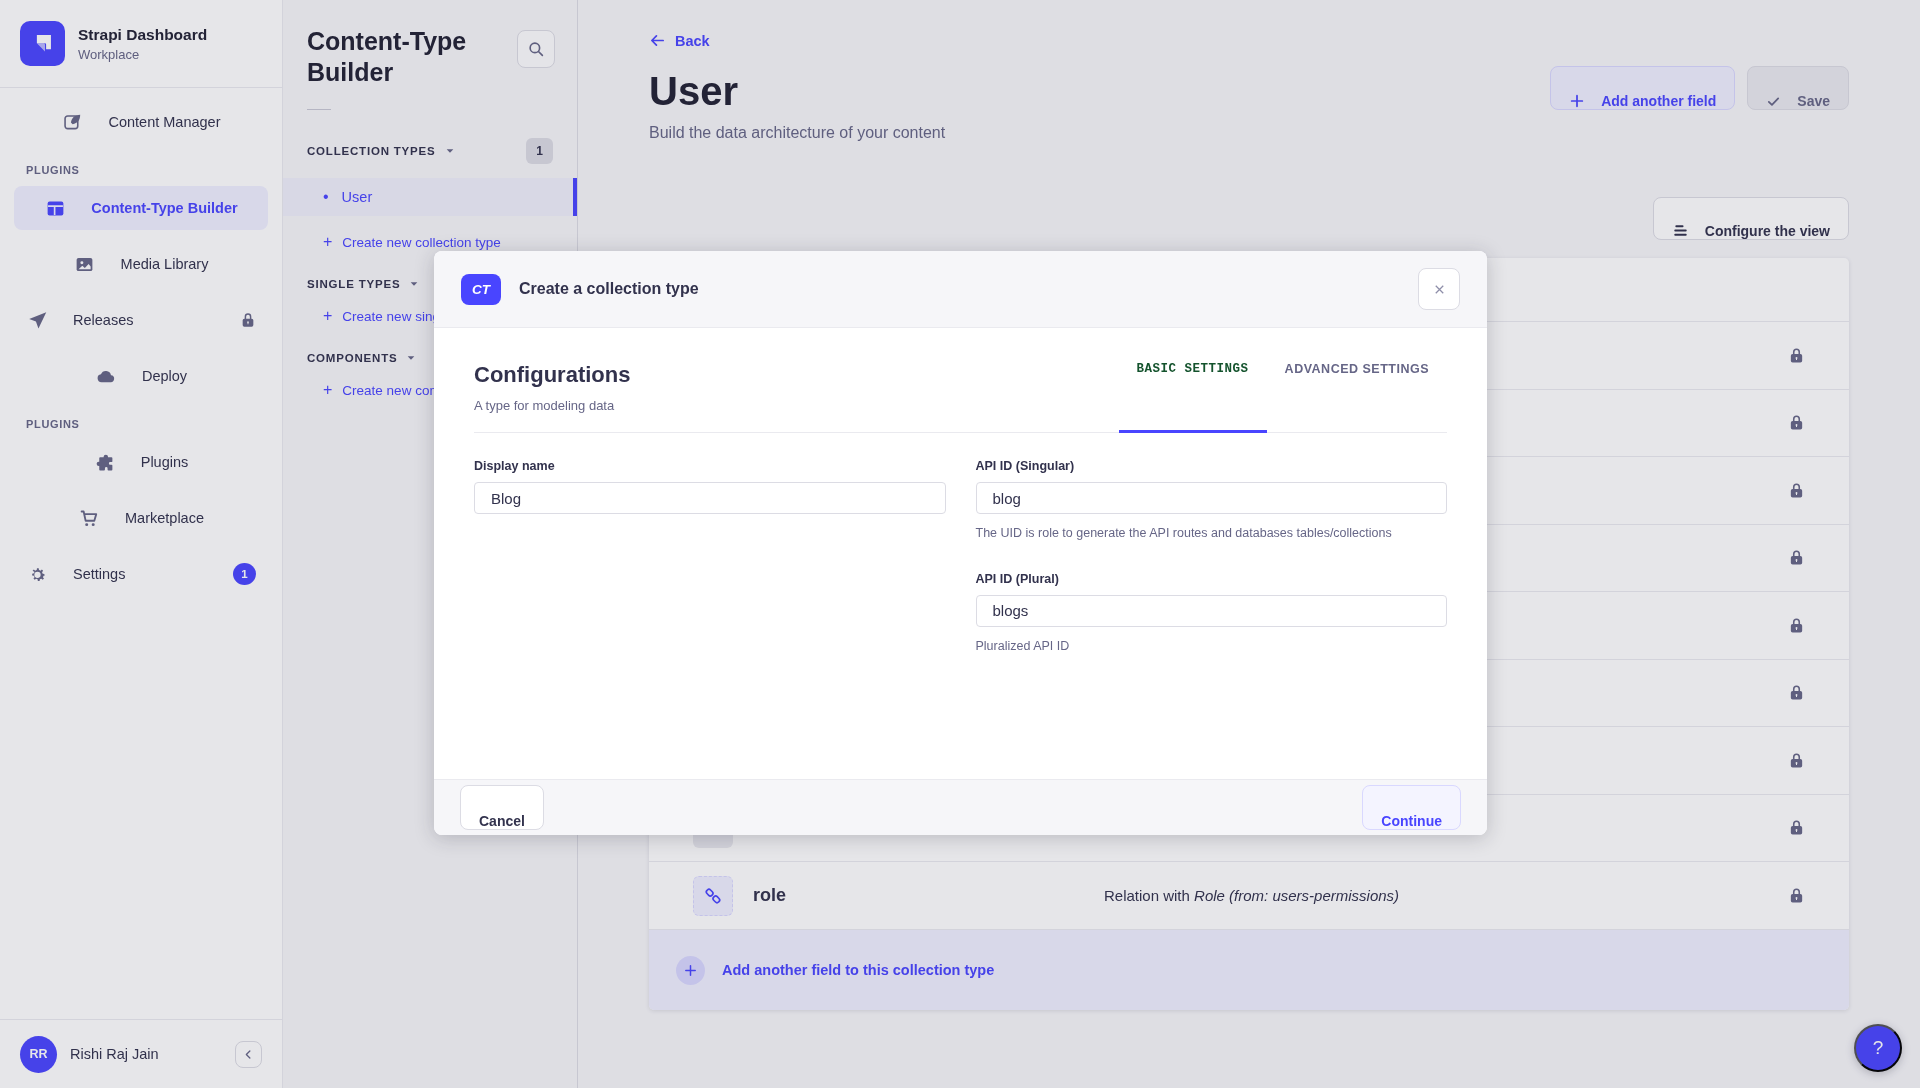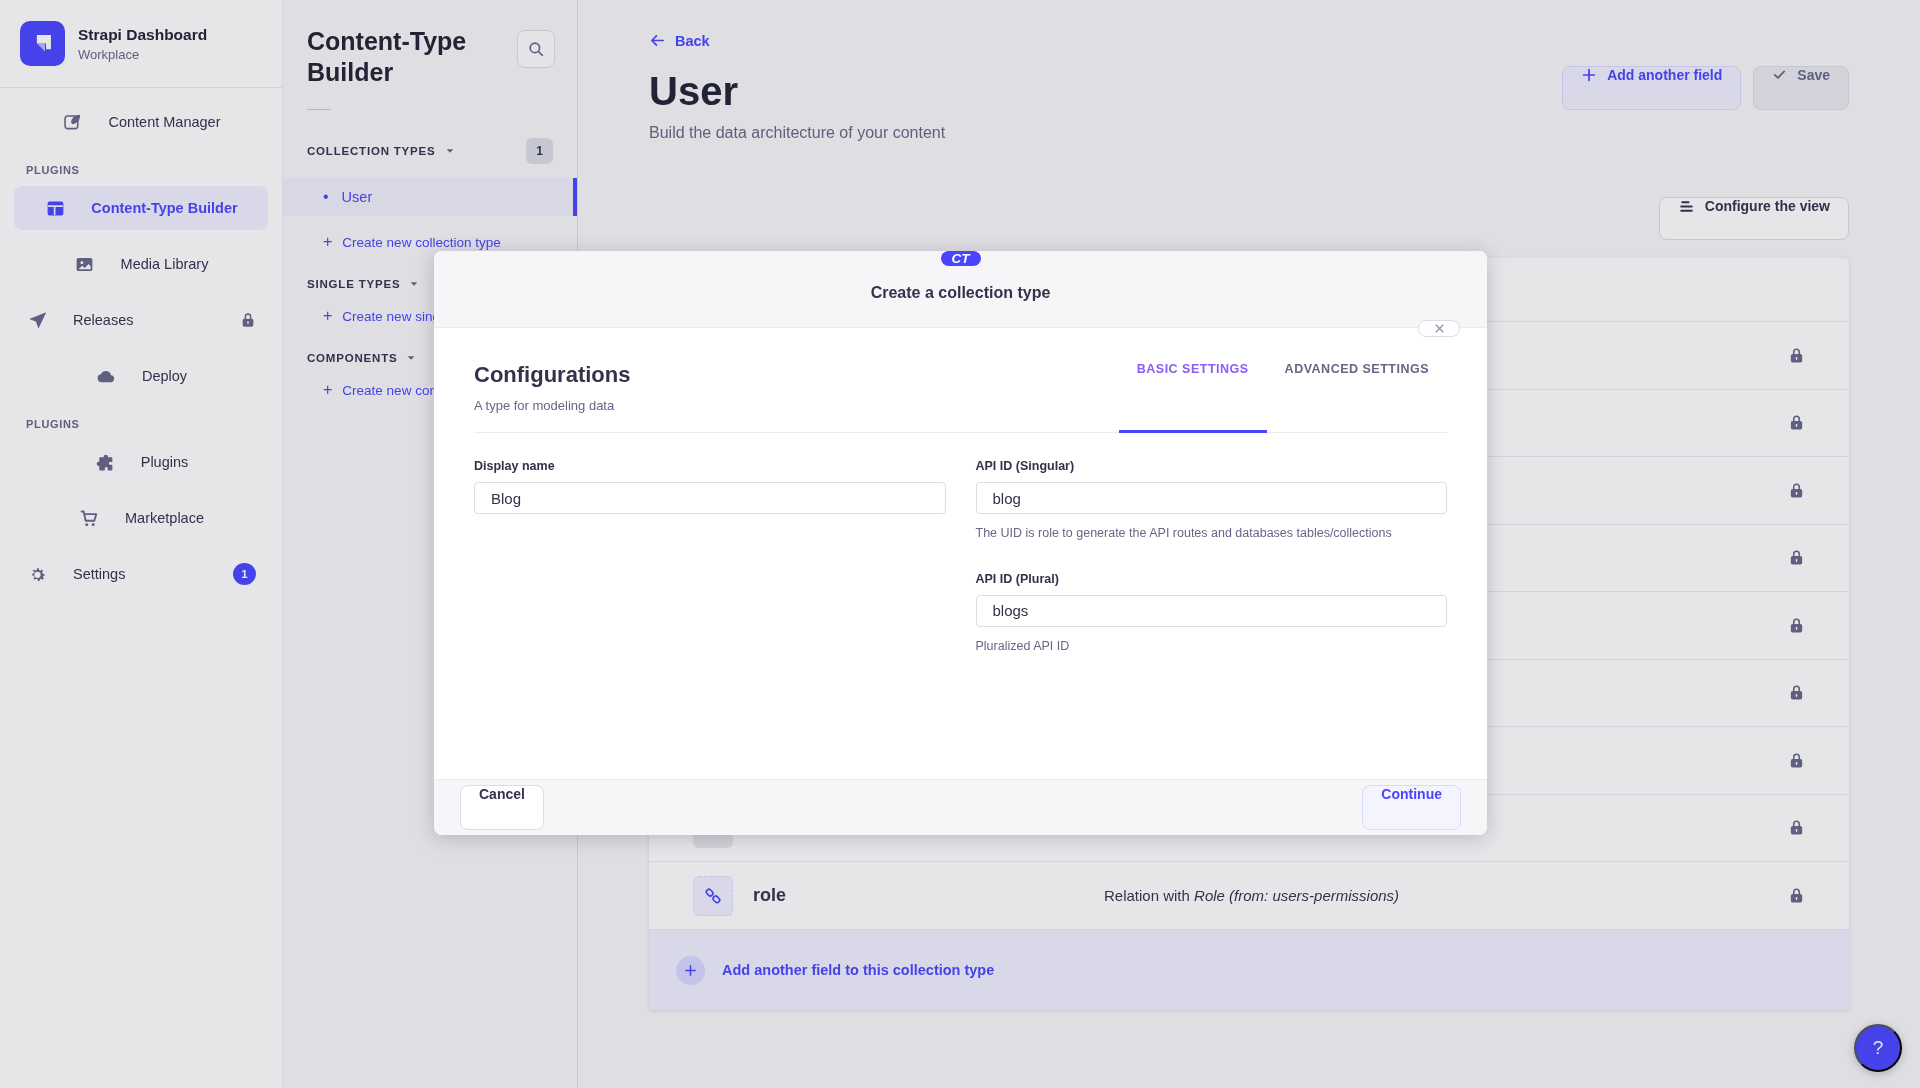--- a/index.html
+++ b/index.html
@@ -56,21 +56,21 @@
     color:#4945ff; font-size:13.5px; cursor:pointer; white-space:nowrap; }
   .sn-create .plus { font-size:16px; line-height:1; }
 
   
   .main { position:absolute; left:578px; right:0; top:0; bottom:0; background:#f6f6f9; }
   .page-head { padding:32px 71px 0; }
   .back { display:inline-flex; align-items:center; gap:9px; color:#4945ff; font-size:14.5px; font-weight:600; cursor:pointer; }
   .page-title { font-size:40px; font-weight:bold; color:#212134; margin-top:16px; }
   .page-sub { font-size:16px; color:#666687; margin-top:10px; }
   .toolbar { position:absolute; top:66px; right:71px; display:flex; gap:12px; }
-  .btn { display:inline-flex; align-items:flex-start; gap:10px; border-radius:8px; font-size:14px; font-weight:bold;
+  .btn { display:inline-flex; align-items:flex-end; gap:16px; border-radius:8px; font-size:14px; font-weight:bold;
     padding:0 18px; height:44px; cursor:pointer; border:1px solid transparent; }
   .btn-addfield { background:#f0f0ff; border-color:#d9d8ff; color:#4945ff; }
   .btn-save { background:#eaeaef; border-color:#dcdce4; color:#666687; }
   .btn-configure { position:absolute; top:197px; right:71px; height:43px;
     background:#ffffff; border-color:#dcdce4; color:#32324d; }
 
   
   .card { position:absolute; left:71px; right:71px; top:258px; height:752px;
     background:#ffffff; border-radius:5px; box-shadow:0 1px 4px rgba(33,33,52,.12); }
   .thead { height:64px; border-bottom:1px solid #eaeaef; }
@@ -93,34 +93,34 @@
   .help-fab { position:absolute; right:18px; bottom:16px; width:48px; height:48px; border-radius:50%;
     background:#4945ff; color:#fff; font-size:19px; display:grid; place-items:center; z-index:5; cursor:pointer;
     box-shadow:0 2px 8px rgba(33,33,52,.25); }
 
   
   .overlay { position:absolute; inset:0; background:rgba(50,50,77,.12); z-index:10; }
   .modal { position:absolute; left:434px; top:251px; width:1053px; height:584px; z-index:20;
     background:#ffffff; border-radius:8px; box-shadow:0 3px 20px rgba(33,33,52,.22);
     display:flex; flex-direction:column; }
   .m-head { height:77px; background:#f6f6f9; border-bottom:1px solid #eaeaef; border-radius:8px 8px 0 0;
-    display:flex; align-items:center; gap:18px; padding:0 27px;flex-direction:column; }
+    display:flex; align-items:center; gap:18px; padding:0 27px; }
   .ct-badge { width:40px; height:31px; border-radius:8px; background:#4945ff; color:#fff;
     font-size:13.5px; font-weight:bold; font-style:italic; display:grid; place-items:center; }
   .m-title { font-size:16px; font-weight:bold; color:#32324d; }
   .m-close { margin-left:auto; width:42px; height:42px; border:1px solid #dcdce4; border-radius:8px;
     background:#fff; color:#8e8ea9; display:grid; place-items:center; cursor:pointer; }
   .m-body { flex:1; padding:34px 40px 0; }
   .m-top { display:flex; justify-content:space-between; border-bottom:1px solid #eaeaef; }
   .m-heading { font-size:22px; font-weight:bold; color:#32324d; }
   .m-subheading { font-size:13px; color:#666687; margin:10px 0 19px; }
   .tabs { display:flex; }
   .tab { font-size:12.5px; font-weight:bold; letter-spacing:.04em; color:#666687;
     padding:0 18px 15px; cursor:pointer; border-bottom:3px solid transparent; margin-bottom:-1px; }
-  .tab.active { color:#8b5cf6; border-bottom-color:#4945ff; }
+  .tab.active { color:#14532d; border-bottom-color:#4945ff;font-family:Liberation Mono, monospace; }
   .m-form { display:grid; grid-template-columns:1fr 1fr; column-gap:30px; margin-top:26px; }
   .f-label { display:block; font-size:12.5px; font-weight:bold; color:#32324d; margin-bottom:9px; }
   .f-input { width:100%; height:32px; border:1px solid #dcdce4; border-radius:4px; background:#fff;
     padding:0 16px; font-size:15px; color:#32324d; font-family:"Liberation Sans", sans-serif; outline:none; }
   .f-help { font-size:12.5px; color:#666687; margin-top:10px; line-height:1.5; }
   .f-group2 { margin-top:29px; }
   .m-foot { height:56px; border-top:1px solid #eaeaef; background:#f6f6f9; border-radius:0 0 8px 8px;
     display:flex; align-items:center; justify-content:space-between; padding:0 26px; }
   .btn-cancel { background:#fff; border-color:#dcdce4; color:#32324d; height:45px; }
   .btn-continue { background:#f4f4ff; border-color:#d9d8ff; color:#4945ff; height:45px; }
@@ -229,20 +229,31 @@
         <span class="nico">
           <svg viewBox="0 0 24 24" width="21" height="21" fill="currentColor" fill-rule="evenodd">
               <path d="M20.9 13.6l-2-.3a7 7 0 0 1-.7 1.7l1.2 1.6-1.4 1.4-1.6-1.2a7 7 0 0 1-1.7.7l-.3 2h-2l-.3-2a7 7 0 0 1-1.7-.7l-1.6 1.2-1.4-1.4 1.2-1.6a7 7 0 0 1-.7-1.7l-2-.3v-2l2-.3a7 7 0 0 1 .7-1.7L6.4 7.8l1.4-1.4 1.6 1.2a7 7 0 0 1 1.7-.7l.3-2h2l.3 2a7 7 0 0 1 1.7.7l1.6-1.2 1.4 1.4-1.2 1.6a7 7 0 0 1 .7 1.7l2 .3v2.2zM12 8.8a3.6 3.6 0 1 0 0 7.2 3.6 3.6 0 0 0 0-7.2z"></path>
             </svg>
         </span>
         <span>Settings</span>
         <span class="count-badge">1</span>
       </div>
     </nav>
 
+    <div class="side-footer">
+      <div class="avatar">RR</div>
+      <div class="user-name">Rishi Raj Jain</div>
+      <button class="collapse-btn">
+        <span>
+          <svg viewBox="0 0 24 24" width="13" height="13" fill="none" stroke="currentColor" stroke-width="2.4" stroke-linecap="round" stroke-linejoin="round">
+              <path d="M14.5 5.5L8 12l6.5 6.5"></path>
+            </svg>
+        </span>
+      </button>
+    </div>
   </aside>
 
   <aside class="subnav">
     <div class="subnav-title">Content-Type Builder</div>
     <button class="search-btn">
       <span>
         <svg viewBox="0 0 24 24" width="18" height="18" fill="none" stroke="currentColor" stroke-width="2.2" stroke-linecap="round">
             <circle cx="10.5" cy="10.5" r="6.3"></circle>
             <path d="M15.3 15.3L20.5 20.5"></path>
           </svg>

